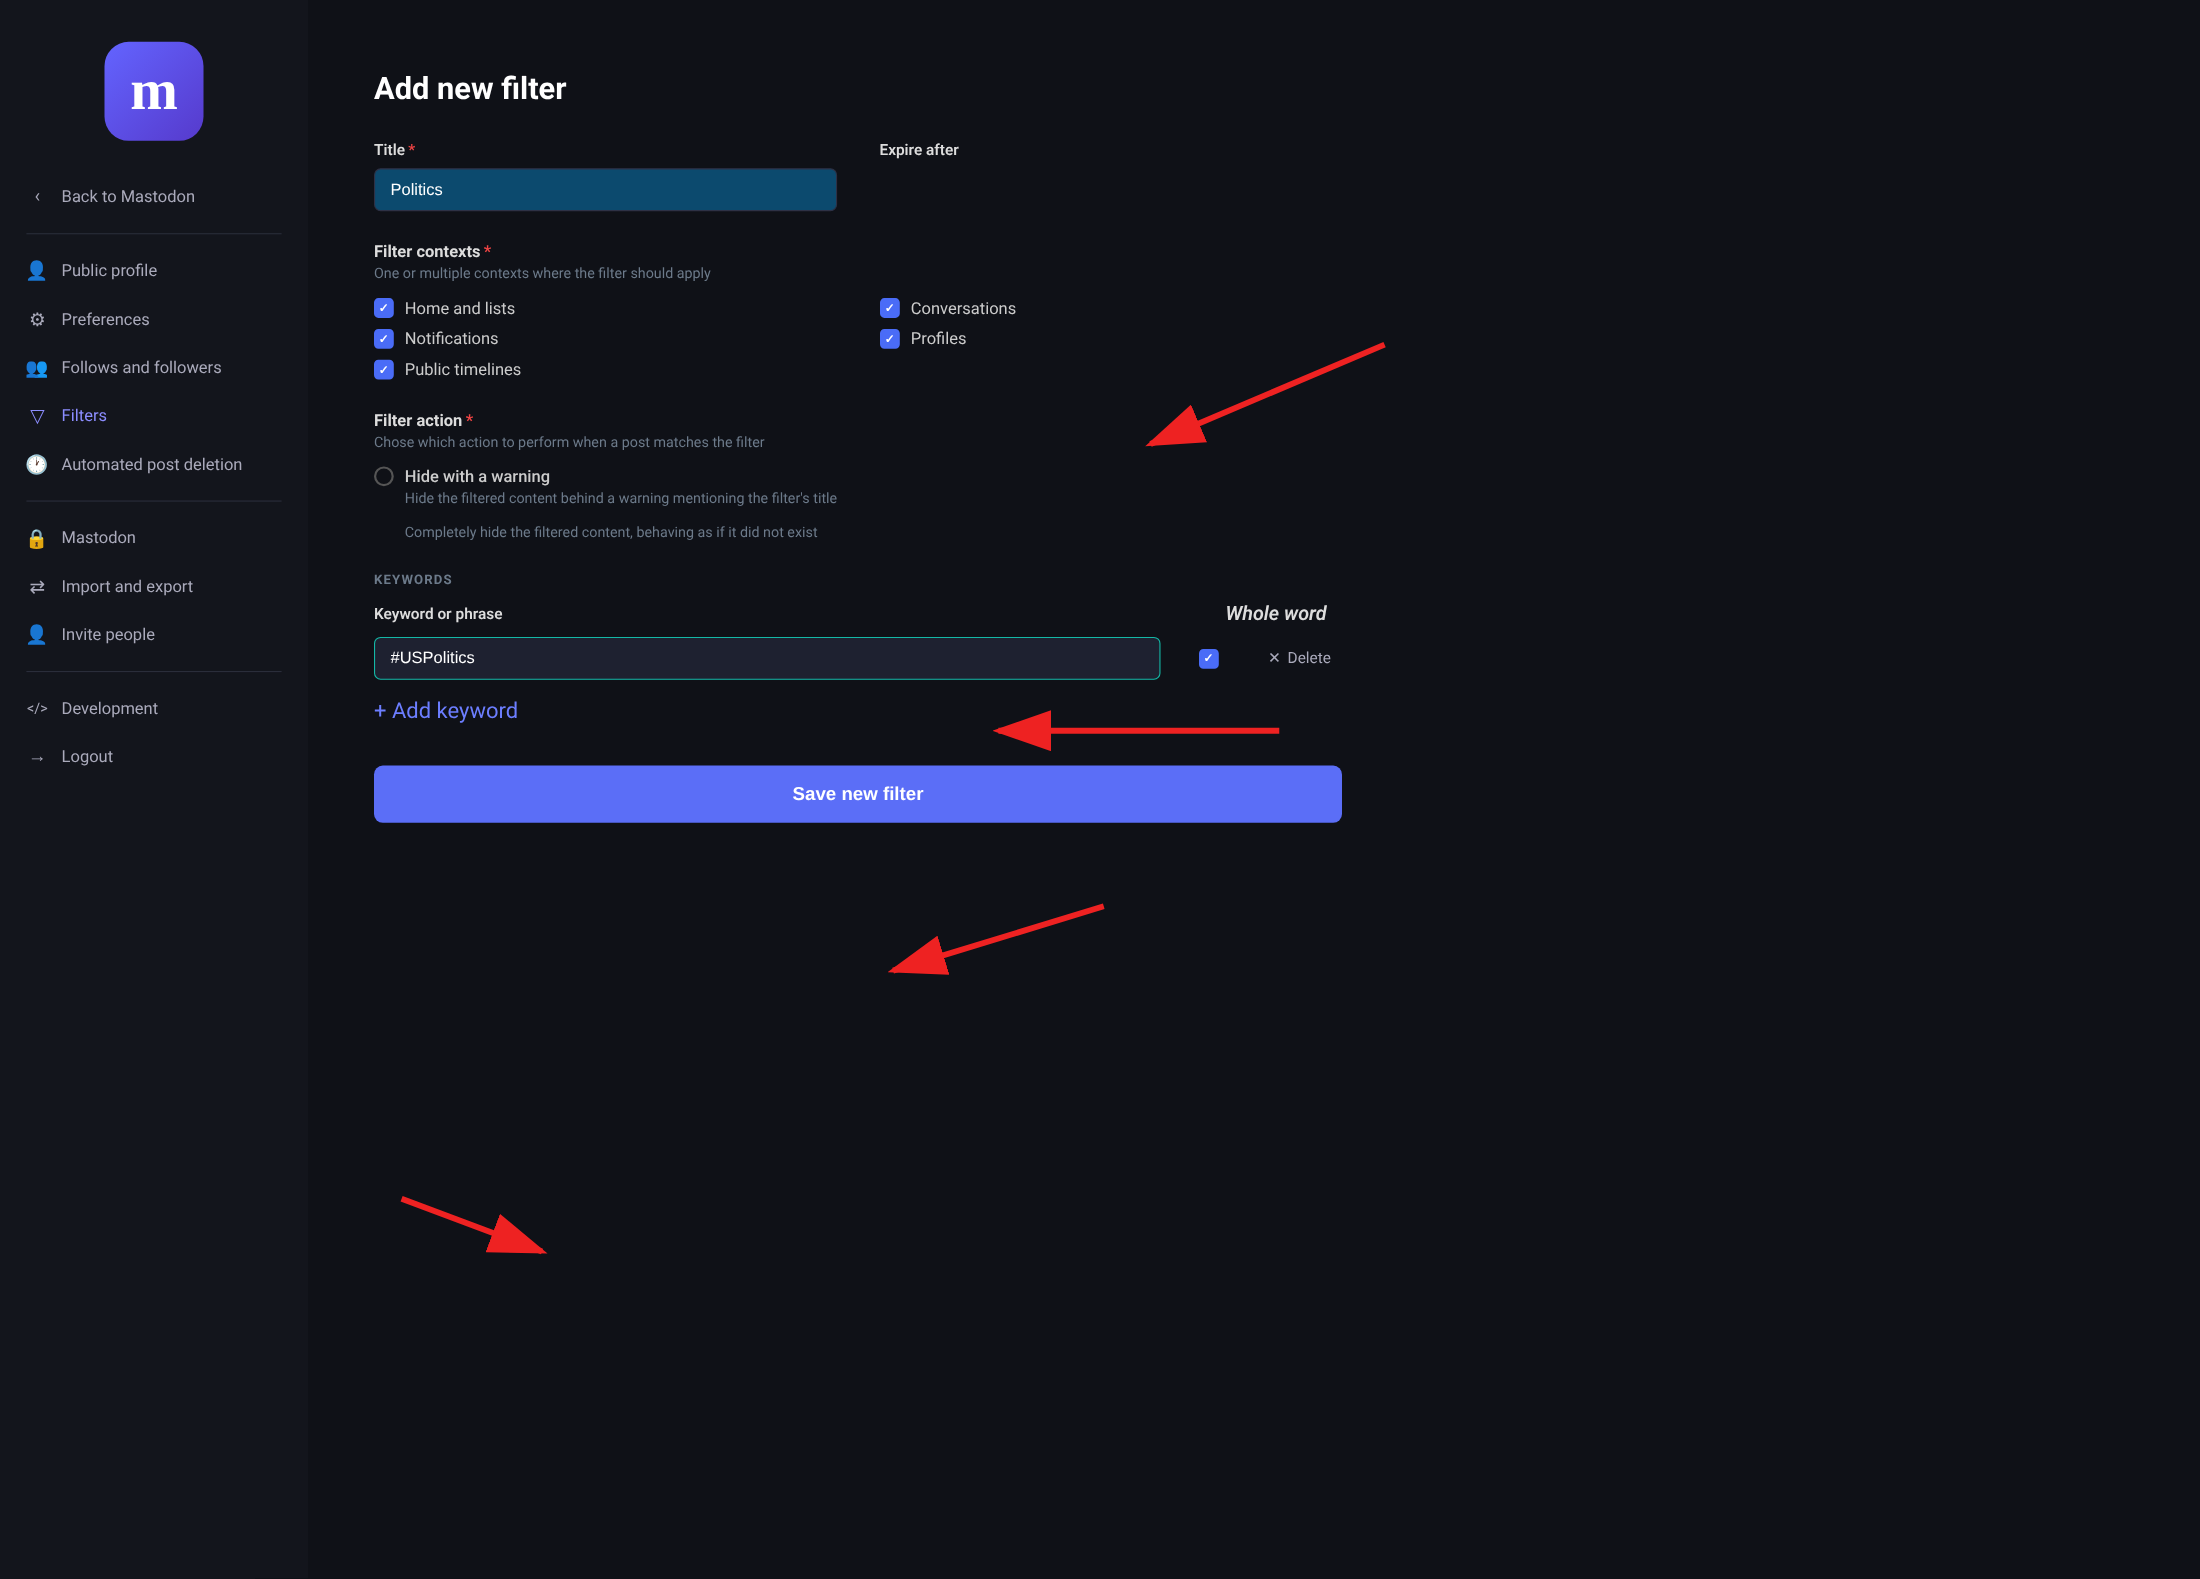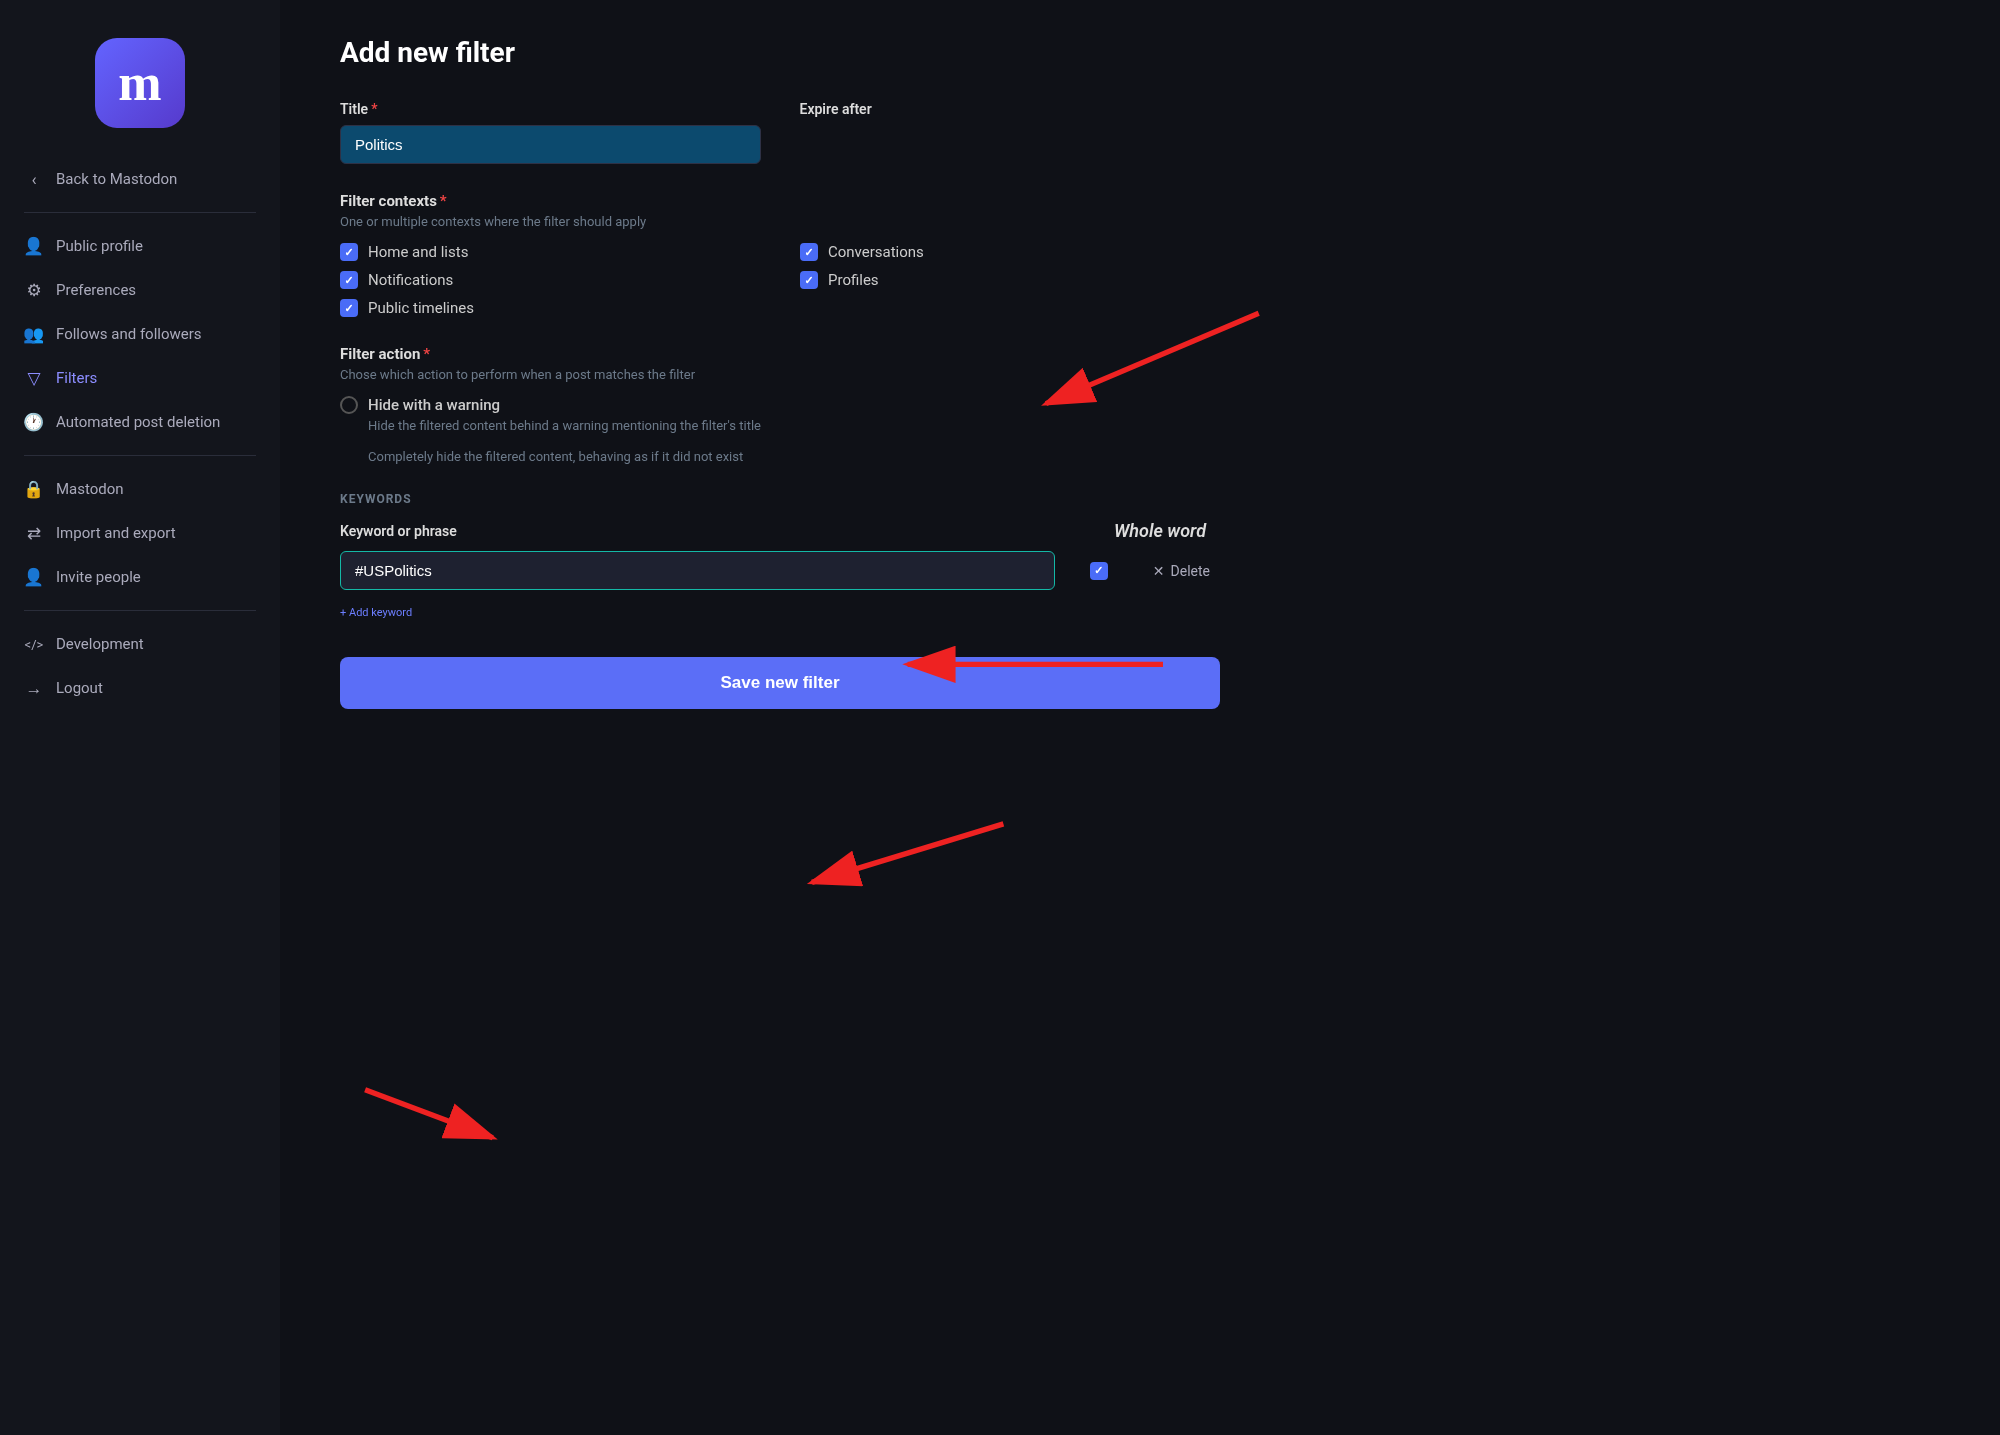--- a/index.html
+++ b/index.html
@@ -74,21 +74,21 @@
     }
     .nav-divider {
       height: 1px;
       background: #2a2d3a;
       margin: 10px 16px;
     }
 
     
     .main {
       flex: 1;
-      padding: 36px 60px 60px;
+      padding: 64px 60px 60px;
       max-width: 1000px;
     }
     .page-title {
       font-size: 28px;
       font-weight: 700;
       color: #fff;
       margin-bottom: 32px;
     }
 
     .form-row {
@@ -302,21 +302,21 @@
       font-size: 14px;
       cursor: pointer;
       padding: 6px 10px;
     }
 
     .add-keyword {
       display: flex;
       align-items: center;
       gap: 8px;
       color: #6c7eff;
-      font-size: 11px;
+      font-size: 20px;
       cursor: pointer;
       padding: 6px 0;
       margin-top: 4px;
     }
 
     .save-btn {
       display: block;
       width: 100%;
       padding: 16px;
       background: #5b6ef7;

